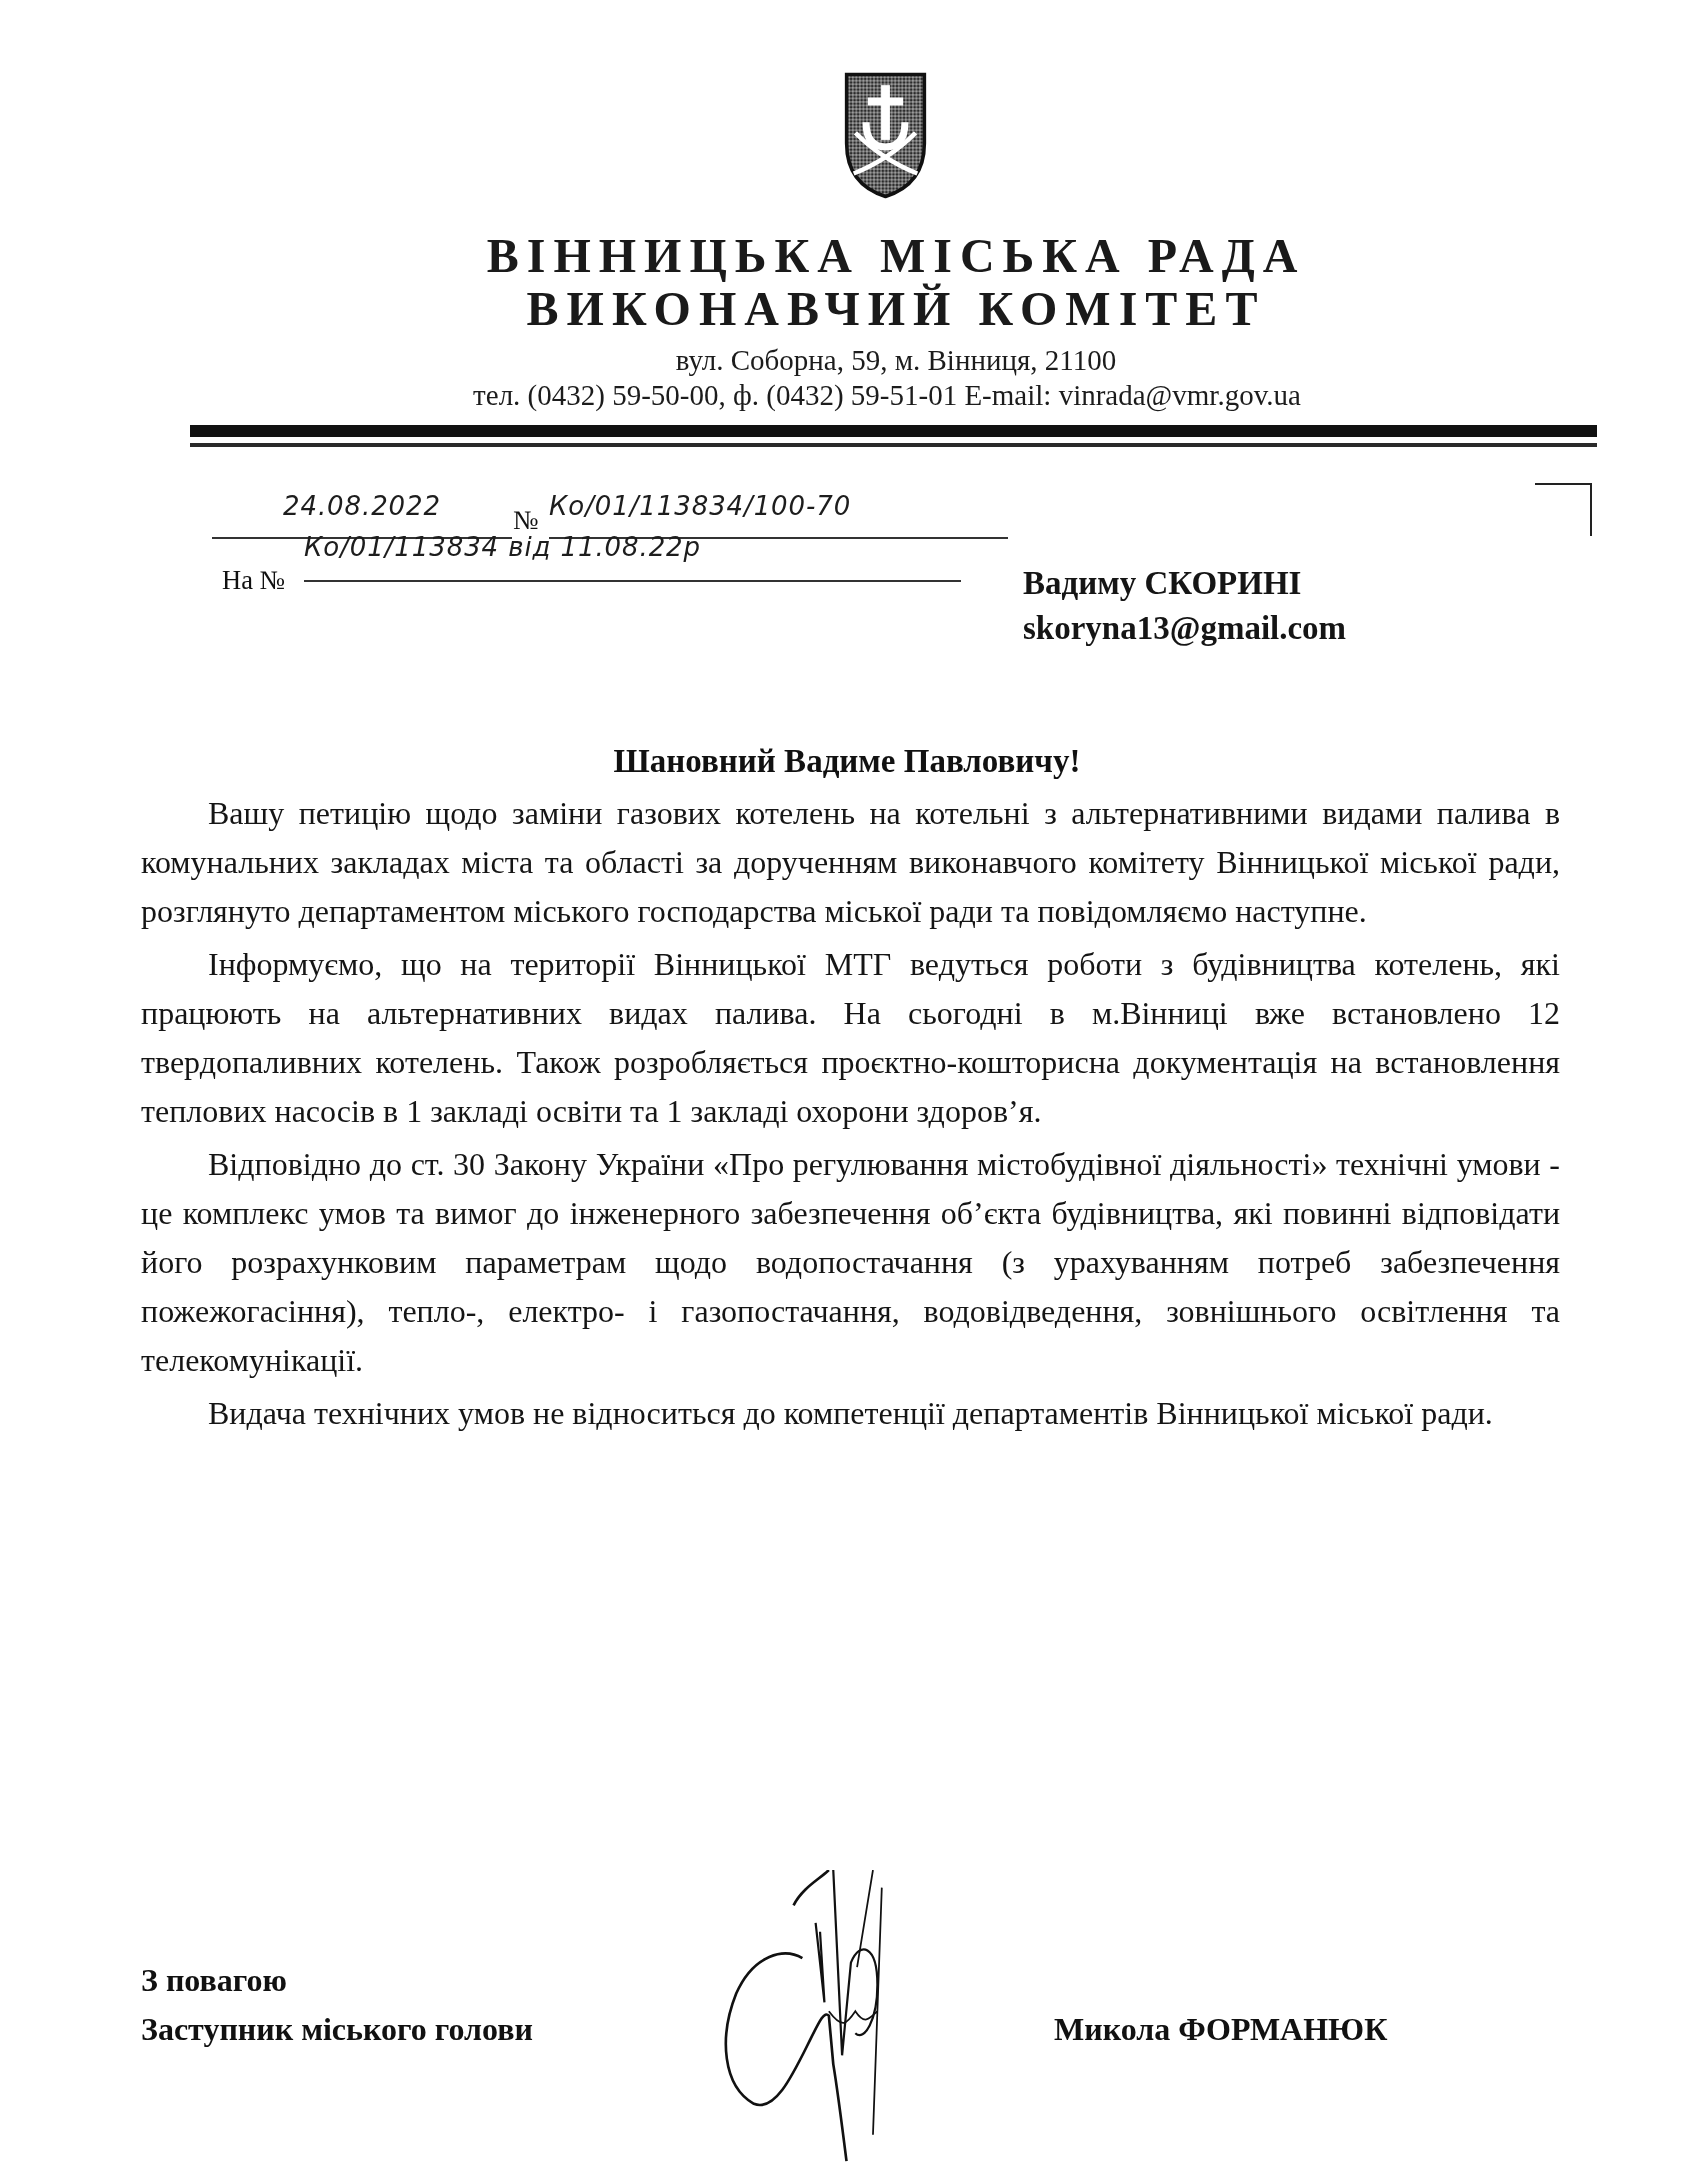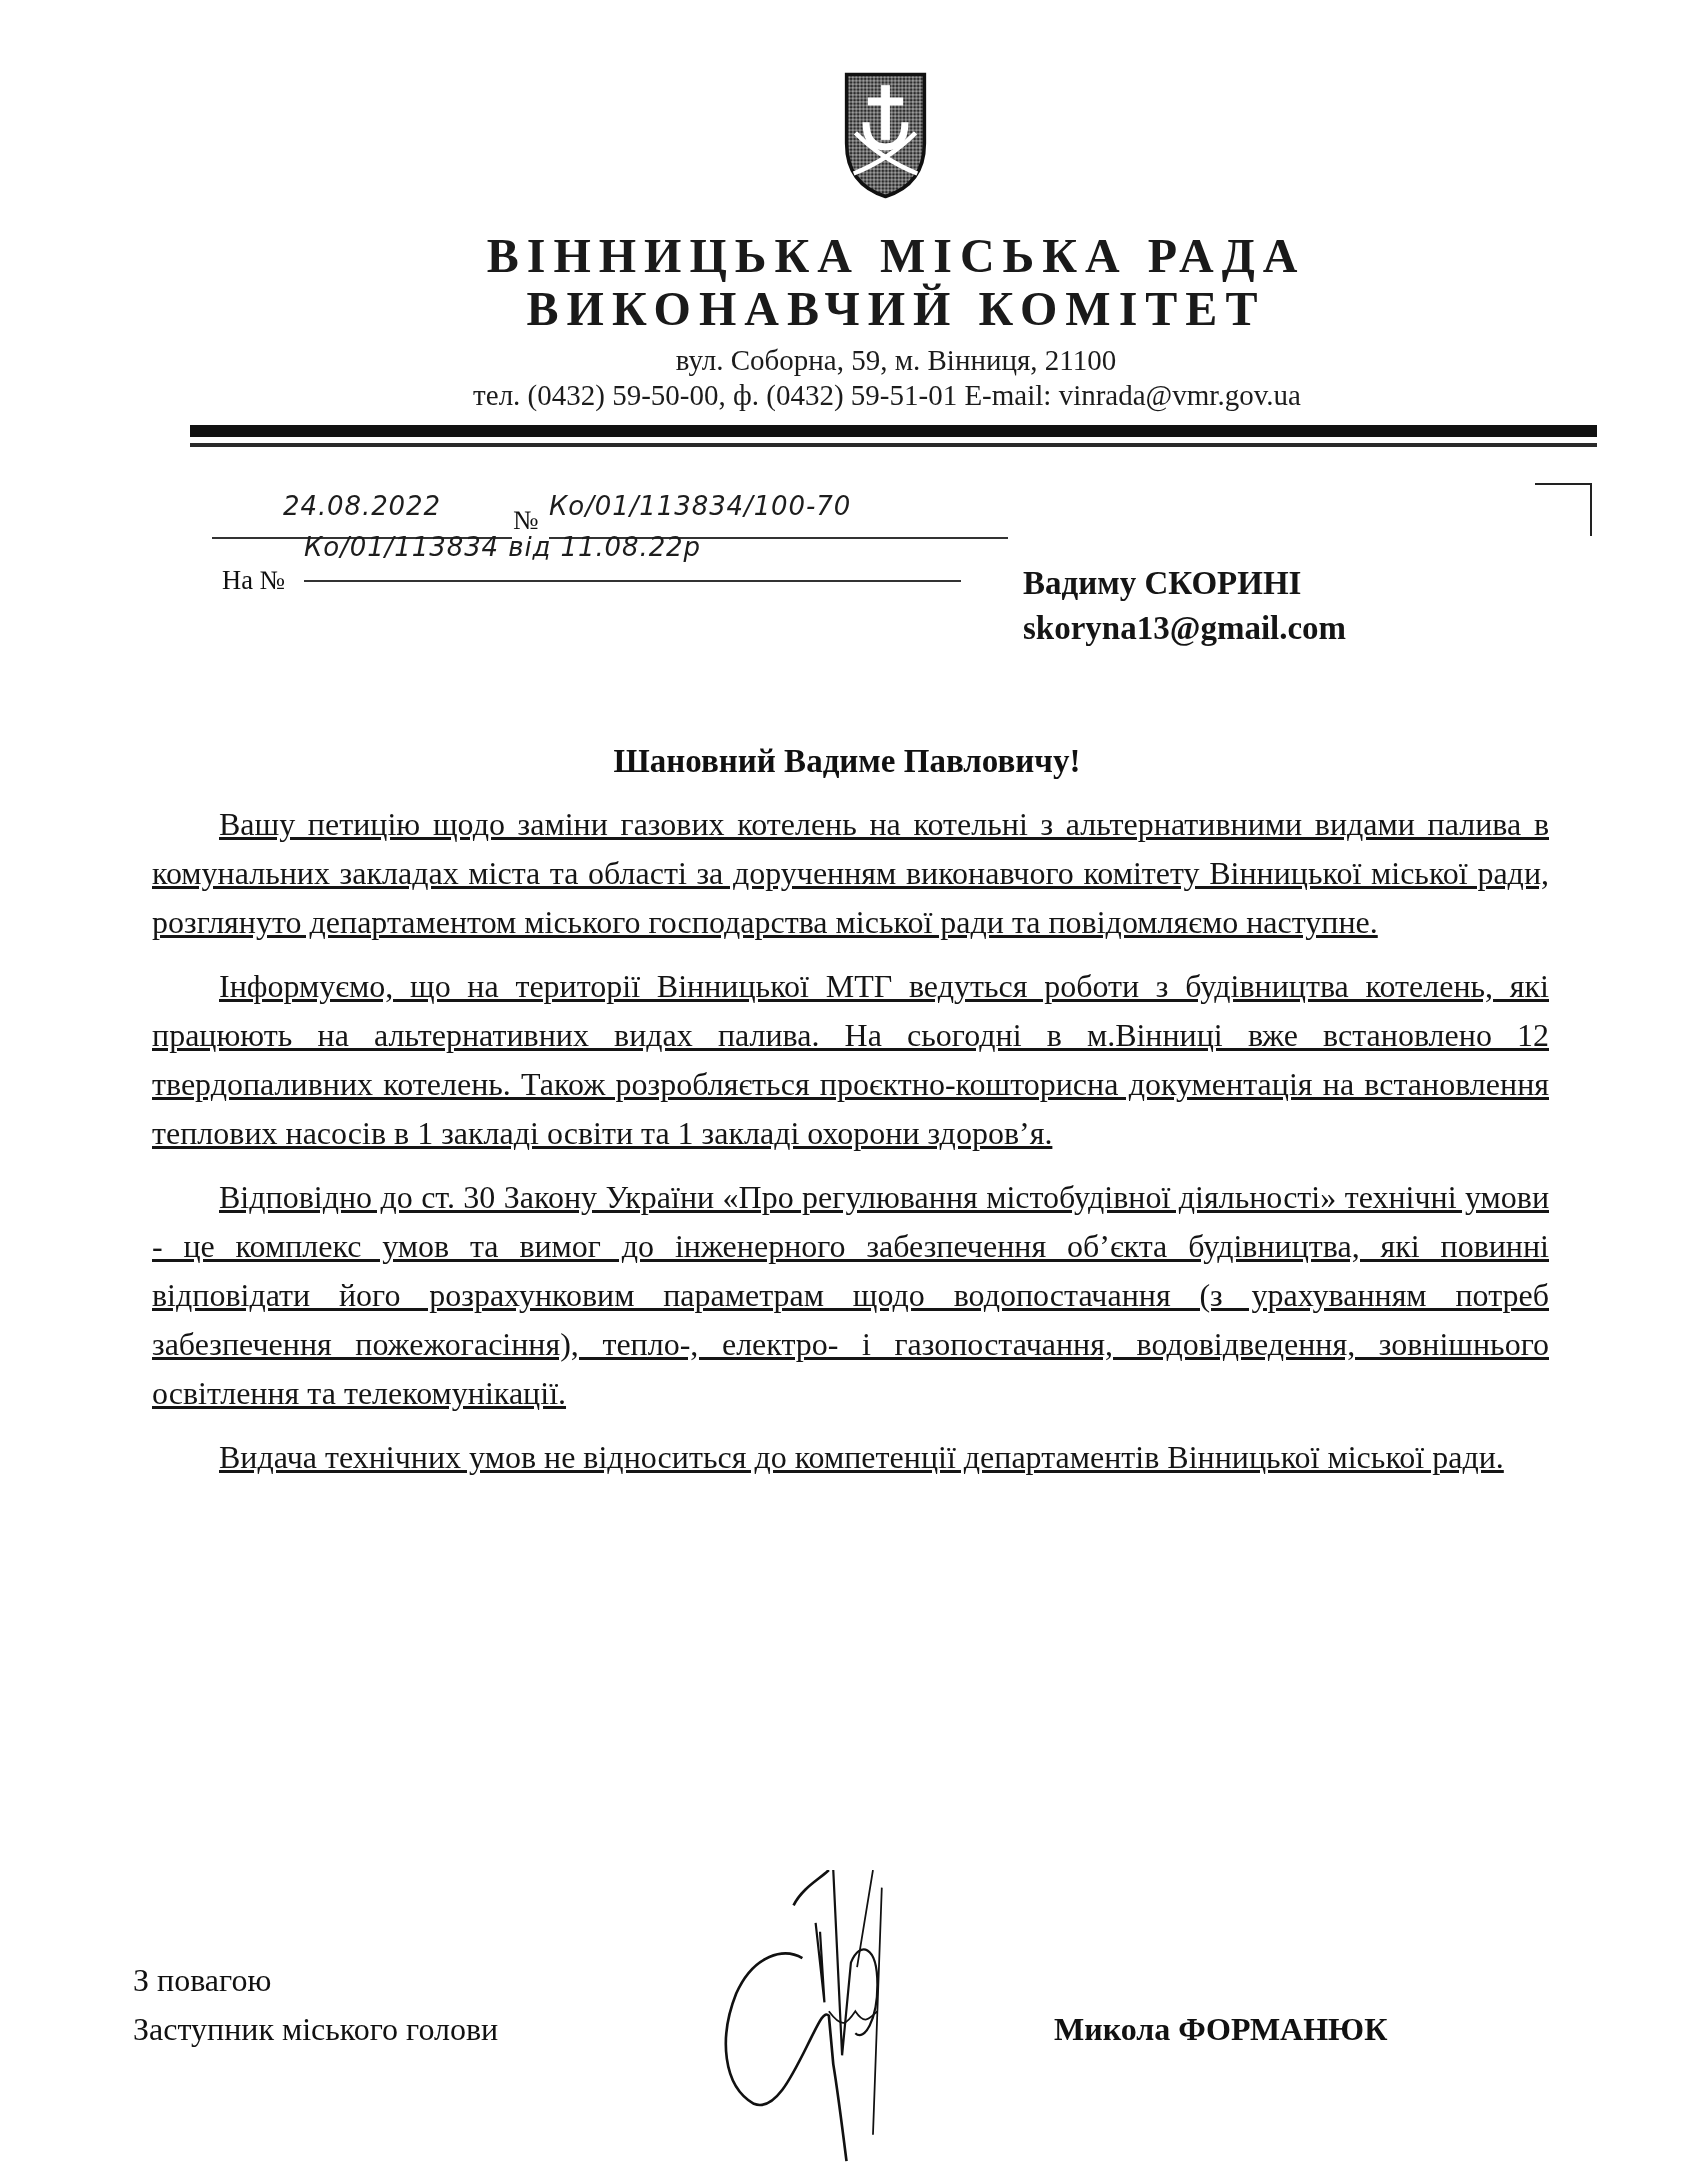--- a/index.html
+++ b/index.html
@@ -20,22 +20,22 @@
   .num-label { left: 513px; top: 505px; font-size: 26.5px; }
   .num-field { left: 549px; top: 491px; width: 459px; height: 46px; text-align: left; }
   .na-label { left: 222px; top: 565px; font-size: 26.5px; }
   .ref-field { left: 304px; top: 532px; width: 657px; height: 48px; }
   .corner { left: 1535px; top: 483px; width: 55px; height: 51px; border-top: 2.6px solid #222; border-right: 2.6px solid #222; }
   .recipient { left: 1023px; font-weight: bold; font-size: 33px; color: #151515; }
   .rec1 { top: 565px; }
   .rec2 { top: 610px; }
   .salut { left: 0; width: 1694px; top: 743px; text-align: center; font-weight: bold; font-size: 33px; }
   .body { left: 137px; width: 1427px; top: 785px; font-size: 32px; line-height: 49px; color: #151515; }
-  .body p { margin: 15px; text-align: justify; text-indent: 67px; text-decoration: underline; }
-  .closing { left: 133px; font-weight: normal; font-size: 32px; }
+  .body p { margin: 4px; text-align: justify; text-indent: 67px; }
+  .closing { left: 141px; font-weight: bold; font-size: 32px; }
   .close1 { top: 1962px; }
   .close2 { top: 2011px; }
   .signer { left: 1054px; top: 2011px; font-weight: bold; font-size: 32px; }
   .sig { left: 670px; top: 1870px; width: 353px; height: 300px; }
 </style>
 </head>
 <body>
 
 <svg class="abs coat" viewBox="0 0 96 146">
   <defs>

